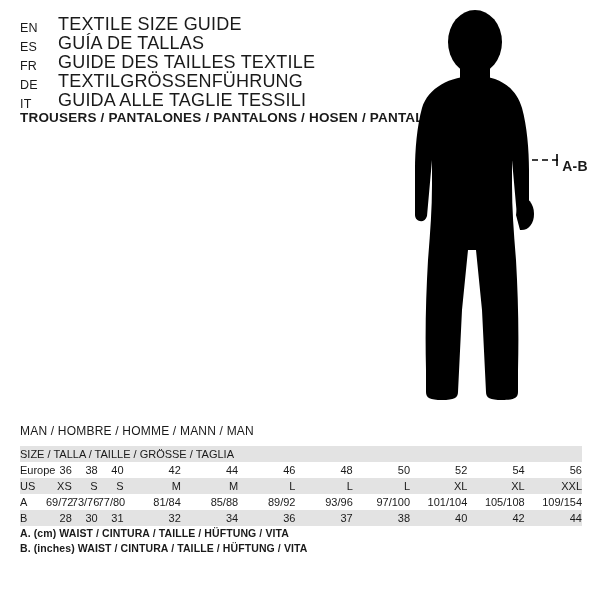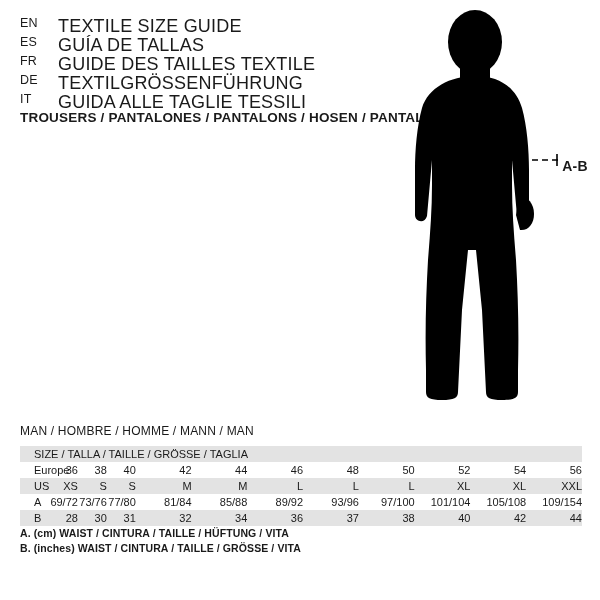--- a/index.html
+++ b/index.html
@@ -23,21 +23,21 @@
 
   
   .lang-block {
     position: absolute;
     left: 20px;
     top: 16px;
     width: 330px;
   }
   .lang-row {
     display: flex;
-    align-items: flex-start;
+    align-items: flex-end;
     height: 19px;
     font-size: 12.5px;
     letter-spacing: 0.2px;
   }
   .lang-code {
     width: 38px;
     flex: 0 0 38px;
     font-size: 12.5px;
   }
   .lang-name {
@@ -93,21 +93,21 @@
   }
   table.size-table td {
     padding: 2px 0 2px 0;
     text-align: left;
     white-space: nowrap;
   }
   table.size-table tr.shaded td {
     background: #e3e3e3;
   }
   table.size-table td.label-cell {
-    padding-left: 14px;
+    padding-left: 0;
     width: 94px;
   }
   table.size-table td.val {
     width: 52px;
     text-align: right;
   }
   .footnotes {
     font-size: 10.5px;
     line-height: 15px;
     font-weight: bold;
@@ -259,17 +259,17 @@
           <td class="val">38</td>
           <td class="val">40</td>
           <td class="val">42</td>
           <td class="val">44</td>
         </tr>
       </tbody>
     </table>
 
     <div class="footnotes">
       <div>A. (cm) WAIST / CINTURA / TAILLE / HÜFTUNG / VITA</div>
-      <div>B. (inches) WAIST / CINTURA / TAILLE / GRÖSSE / VITA</div>
+      <div>B. (inches) WAIST / CINTURA / TAILLE / HÜFTUNG / VITA</div>
     </div>
   </div>
 
 </div>
 
 </body></html>

